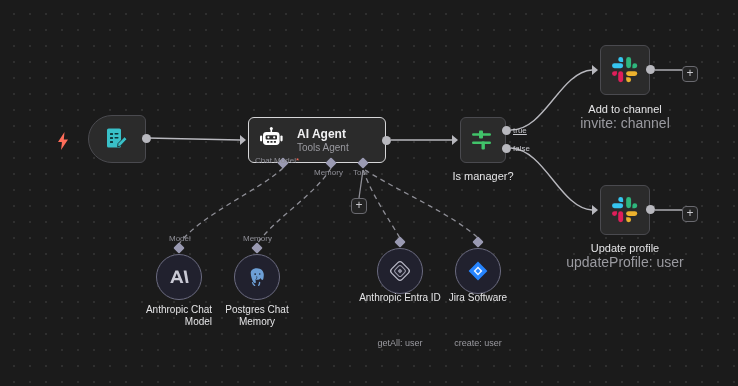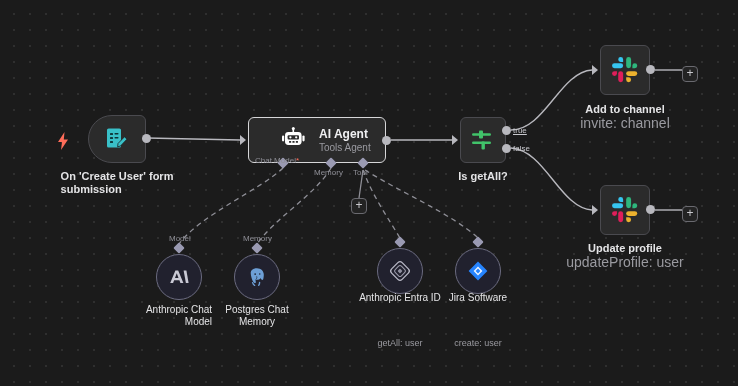--- a/index.html
+++ b/index.html
@@ -25,25 +25,25 @@
     background: #2b2b2b;
     border: 1px solid #4a4a4f;
     border-radius: 6px;
     display: flex; align-items: center; justify-content: center;
   }
   .node.selected { border-color: #d6d6d8; }
   .node-label {
     position: absolute;
     left: 50%;
     transform: translateX(-50%);
+    text-align: center;
     color: #e4e4e6;
     font-size: 11px;
     line-height: 13px;
     white-space: nowrap;
-    font-weight: bold;
   }
   .node-sub {
     position: absolute;
     left: 50%;
     transform: translateX(-50%);
     text-align: center;
     color: #9a9aa0;
     font-size: 14px;
     line-height: 11px;
     white-space: nowrap;
@@ -53,21 +53,21 @@
   #trigger-node {
     left: 88px; top: 115px; width: 58px; height: 48px;
     border-radius: 24px 6px 6px 24px;
   }
   #trigger-label { top: 170px; left: 117px; }
 
   
   #agent-node {
     left: 248px; top: 117px; width: 138px; height: 46px;
     justify-content: flex-start;
-    padding-left: 32px;
+    padding-left: 10px;
     gap: 12px;
   }
   .agent-text { display: flex; flex-direction: column; gap: 1px; }
   .agent-title { color: #f0f0f2; font-size: 12px; font-weight: bold; line-height: 14px; }
   .agent-sub { color: #9a9aa0; font-size: 10px; line-height: 12px; }
 
   
   #if-node { left: 460px; top: 117px; width: 46px; height: 46px; }
   #if-label { top: 170px; left: 483px; }
 
@@ -242,24 +242,20 @@
   <div class="node" id="trigger-node">
     <svg width="26" height="26" viewBox="0 0 26 26">
       <rect x="3" y="2.5" width="14" height="19" rx="1.6" fill="#39c0c8"></rect>
       <rect x="6" y="7" width="3" height="2" rx="0.5" fill="#103b3e"></rect>
       <rect x="10.5" y="7" width="4" height="1.4" rx="0.6" fill="#0d3336"></rect>
       <rect x="6" y="11" width="3" height="2" rx="0.5" fill="#103b3e"></rect>
       <rect x="10.5" y="11" width="4" height="1.4" rx="0.6" fill="#0d3336"></rect>
       <rect x="6" y="15" width="3" height="2" rx="0.5" fill="#103b3e"></rect>
       <path d="M14 17.5 L20.5 10.8 L23 13.2 L16.5 20 L13.6 20.8 Z" fill="#39c0c8" stroke="#1b1b1b" stroke-width="0.8"></path>
     </svg>
-  </div>
-  <div class="node-label" id="trigger-label">
-    <div>On 'Create User' form</div>
-    <div>submission</div>
   </div>
   <div class="dot" id="dot-trigger-out"></div>
 
   <div class="inarrow" id="ia-agent"></div>
   <div class="node selected" id="agent-node">
     <svg width="26" height="26" viewBox="0 0 26 26">
       <rect x="11.5" y="1.5" width="1.6" height="3.5" fill="#ffffff"></rect>
       <circle cx="12.3" cy="1.6" r="1.5" fill="#ffffff"></circle>
       <rect x="4" y="5" width="16.6" height="13" rx="3.4" fill="#ffffff"></rect>
       <rect x="6.6" y="8.2" width="11.4" height="4.3" rx="1" fill="#2b2b2b"></rect>
@@ -290,21 +286,21 @@
 
   <div class="inarrow" id="ia-if"></div>
   <div class="node" id="if-node">
     <svg width="26" height="26" viewBox="0 0 26 26">
       <rect x="2" y="6.2" width="19" height="2.6" rx="1.3" fill="#41c36a"></rect>
       <rect x="9" y="3.4" width="4" height="8.2" rx="1" fill="#41c36a"></rect>
       <rect x="2" y="14.4" width="19" height="2.6" rx="1.3" fill="#41c36a"></rect>
       <rect x="11.5" y="14.4" width="3.4" height="8" rx="1" fill="#41c36a"></rect>
     </svg>
   </div>
-  <div class="node-label" id="if-label">Is getAll?</div>
+  <div class="node-label" id="if-label">Is manager?</div>
   <div class="dot" id="dot-if-true"></div>
   <div class="dot" id="dot-if-false"></div>
   <div class="io-label" id="lb-true">true</div>
   <div class="io-label" id="lb-false">false</div>
 
   <div class="inarrow" id="ia-slack1"></div>
   <div class="node" id="slack1-node">
     <svg width="28" height="28" viewBox="0 0 24 24">
       <path d="M5.1 15.1a2.1 2.1 0 1 1-2.1-2.1h2.1v2.1z" fill="#E01E5A"></path>
       <path d="M6.2 15.1a2.1 2.1 0 0 1 4.2 0v5.3a2.1 2.1 0 0 1-4.2 0v-5.3z" fill="#E01E5A"></path>

